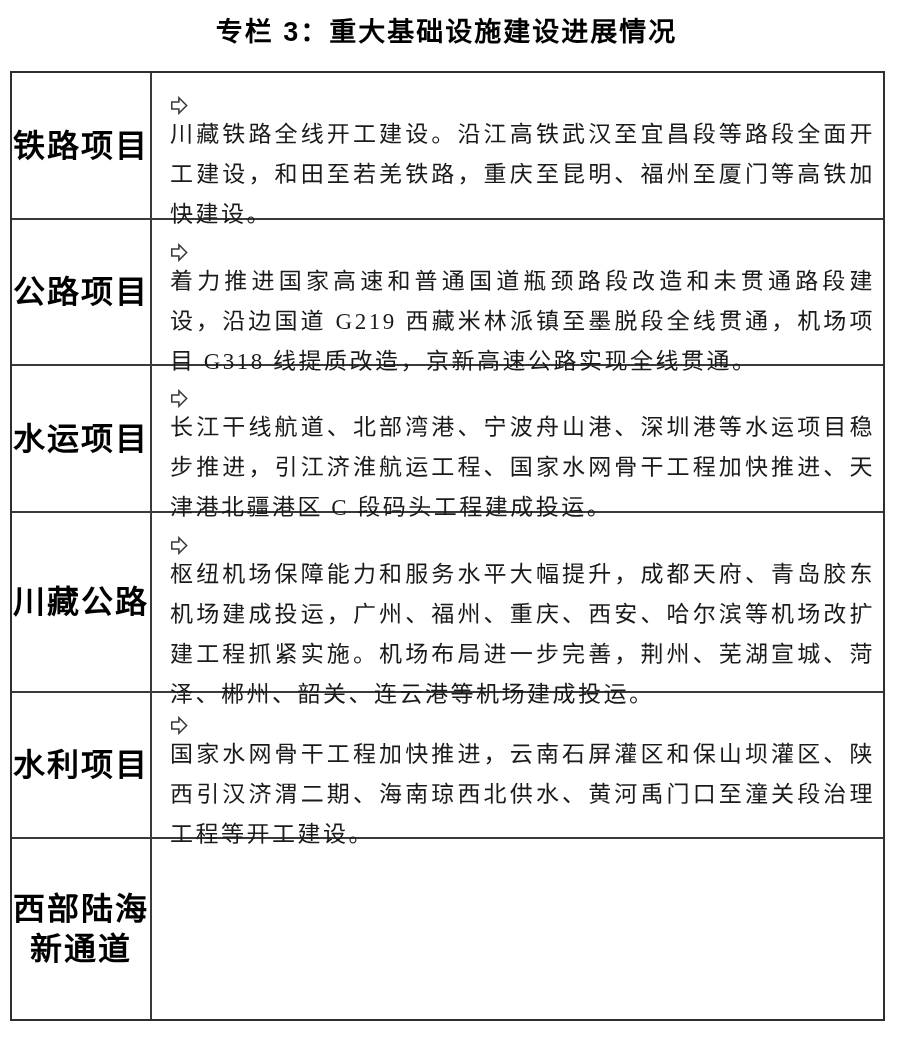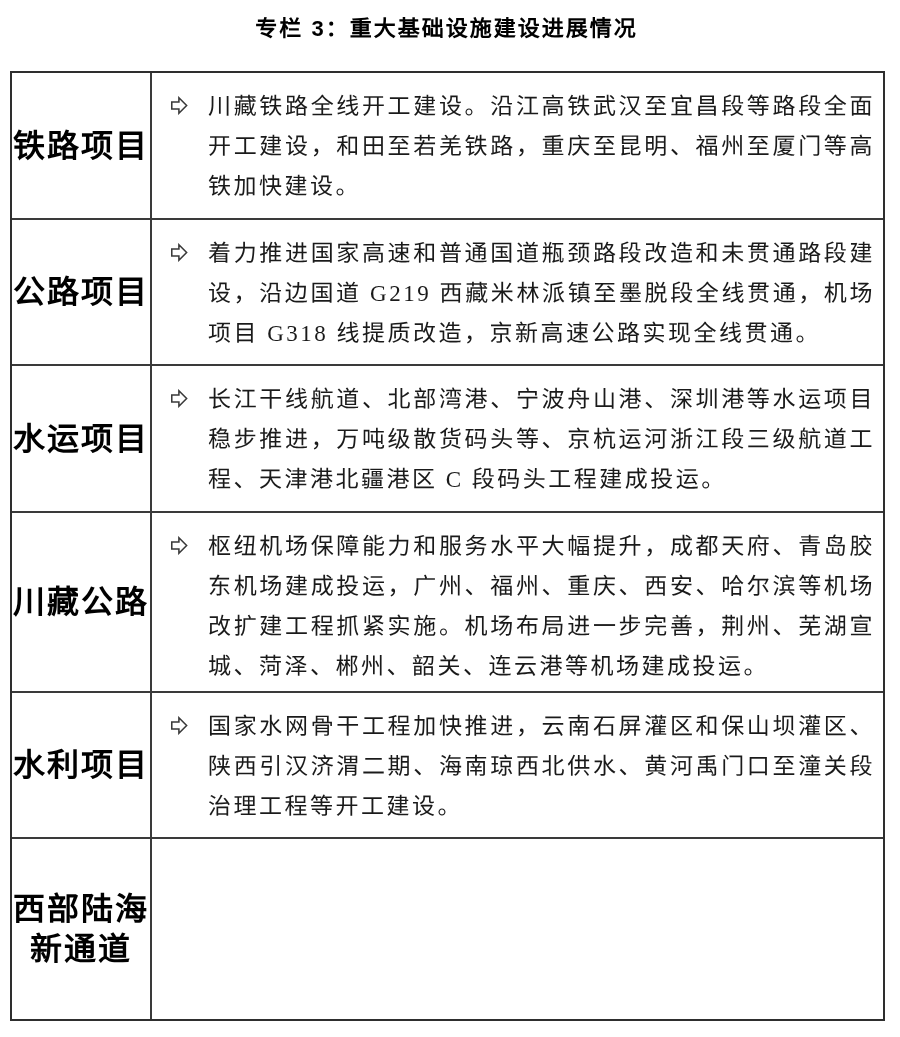--- a/index.html
+++ b/index.html
@@ -20,21 +20,21 @@
     overflow: hidden;
   }
   .doc-title {
     position: absolute;
     top: 10px;
     left: 0;
     width: 893px;
     text-align: center;
     font-family: "Liberation Sans", "DejaVu Sans", sans-serif;
     font-weight: bold;
-    font-size: 22px;
+    font-size: 27px;
     letter-spacing: 2px;
     color: #000000;
   }
   .box-table {
     position: absolute;
     left: 10px;
     top: 71px;
     width: 871px;
     height: 946px;
     border: 2px solid #2e2e2e;
@@ -67,21 +67,21 @@
     font-weight: bold;
     font-size: 32px;
     letter-spacing: 2px;
     line-height: 40px;
     color: #000000;
     box-sizing: border-box;
   }
   .content-cell {
     flex: 1;
     display: flex;
-    flex-direction: row;
+    flex-direction: column;
     align-items: flex-start;
     padding: 14px 8px 0 18px;
     box-sizing: border-box;
     justify-content: space-between;
   }
   .bullet {
     width: 38px;
     min-width: 38px;
     padding-top: 9px;
     display: flex;
@@ -139,21 +139,21 @@
     <div class="row row-3">
       <div class="label-cell">
           <span>水运项目</span>
         </div>
       <div class="content-cell">
         <span class="bullet">
           <svg width="19" height="19" viewBox="0 0 16 16">
               <polygon points="1.5,5 7.5,5 7.5,1.5 14,8 7.5,14.5 7.5,11 1.5,11" fill="#ffffff" stroke="#3a3a3a" stroke-width="1.3" stroke-linejoin="miter"></polygon>
             </svg>
         </span>
-        <p class="row-text">长江干线航道、北部湾港、宁波舟山港、深圳港等水运项目稳步推进，万吨级散货码头等、京杭运河浙江段三级航道工程、天津港北疆港区 C 段码头工程建成投运。</p>
+        <p class="row-text">长江干线航道、北部湾港、宁波舟山港、深圳港等水运项目稳步推进，引江济淮航运工程、国家水网骨干工程加快推进、天津港北疆港区 C 段码头工程建成投运。</p>
       </div>
     </div>
 
     <div class="row row-4">
       <div class="label-cell">
           <span>川藏公路</span>
         </div>
       <div class="content-cell">
         <span class="bullet">
           <svg width="19" height="19" viewBox="0 0 16 16">

